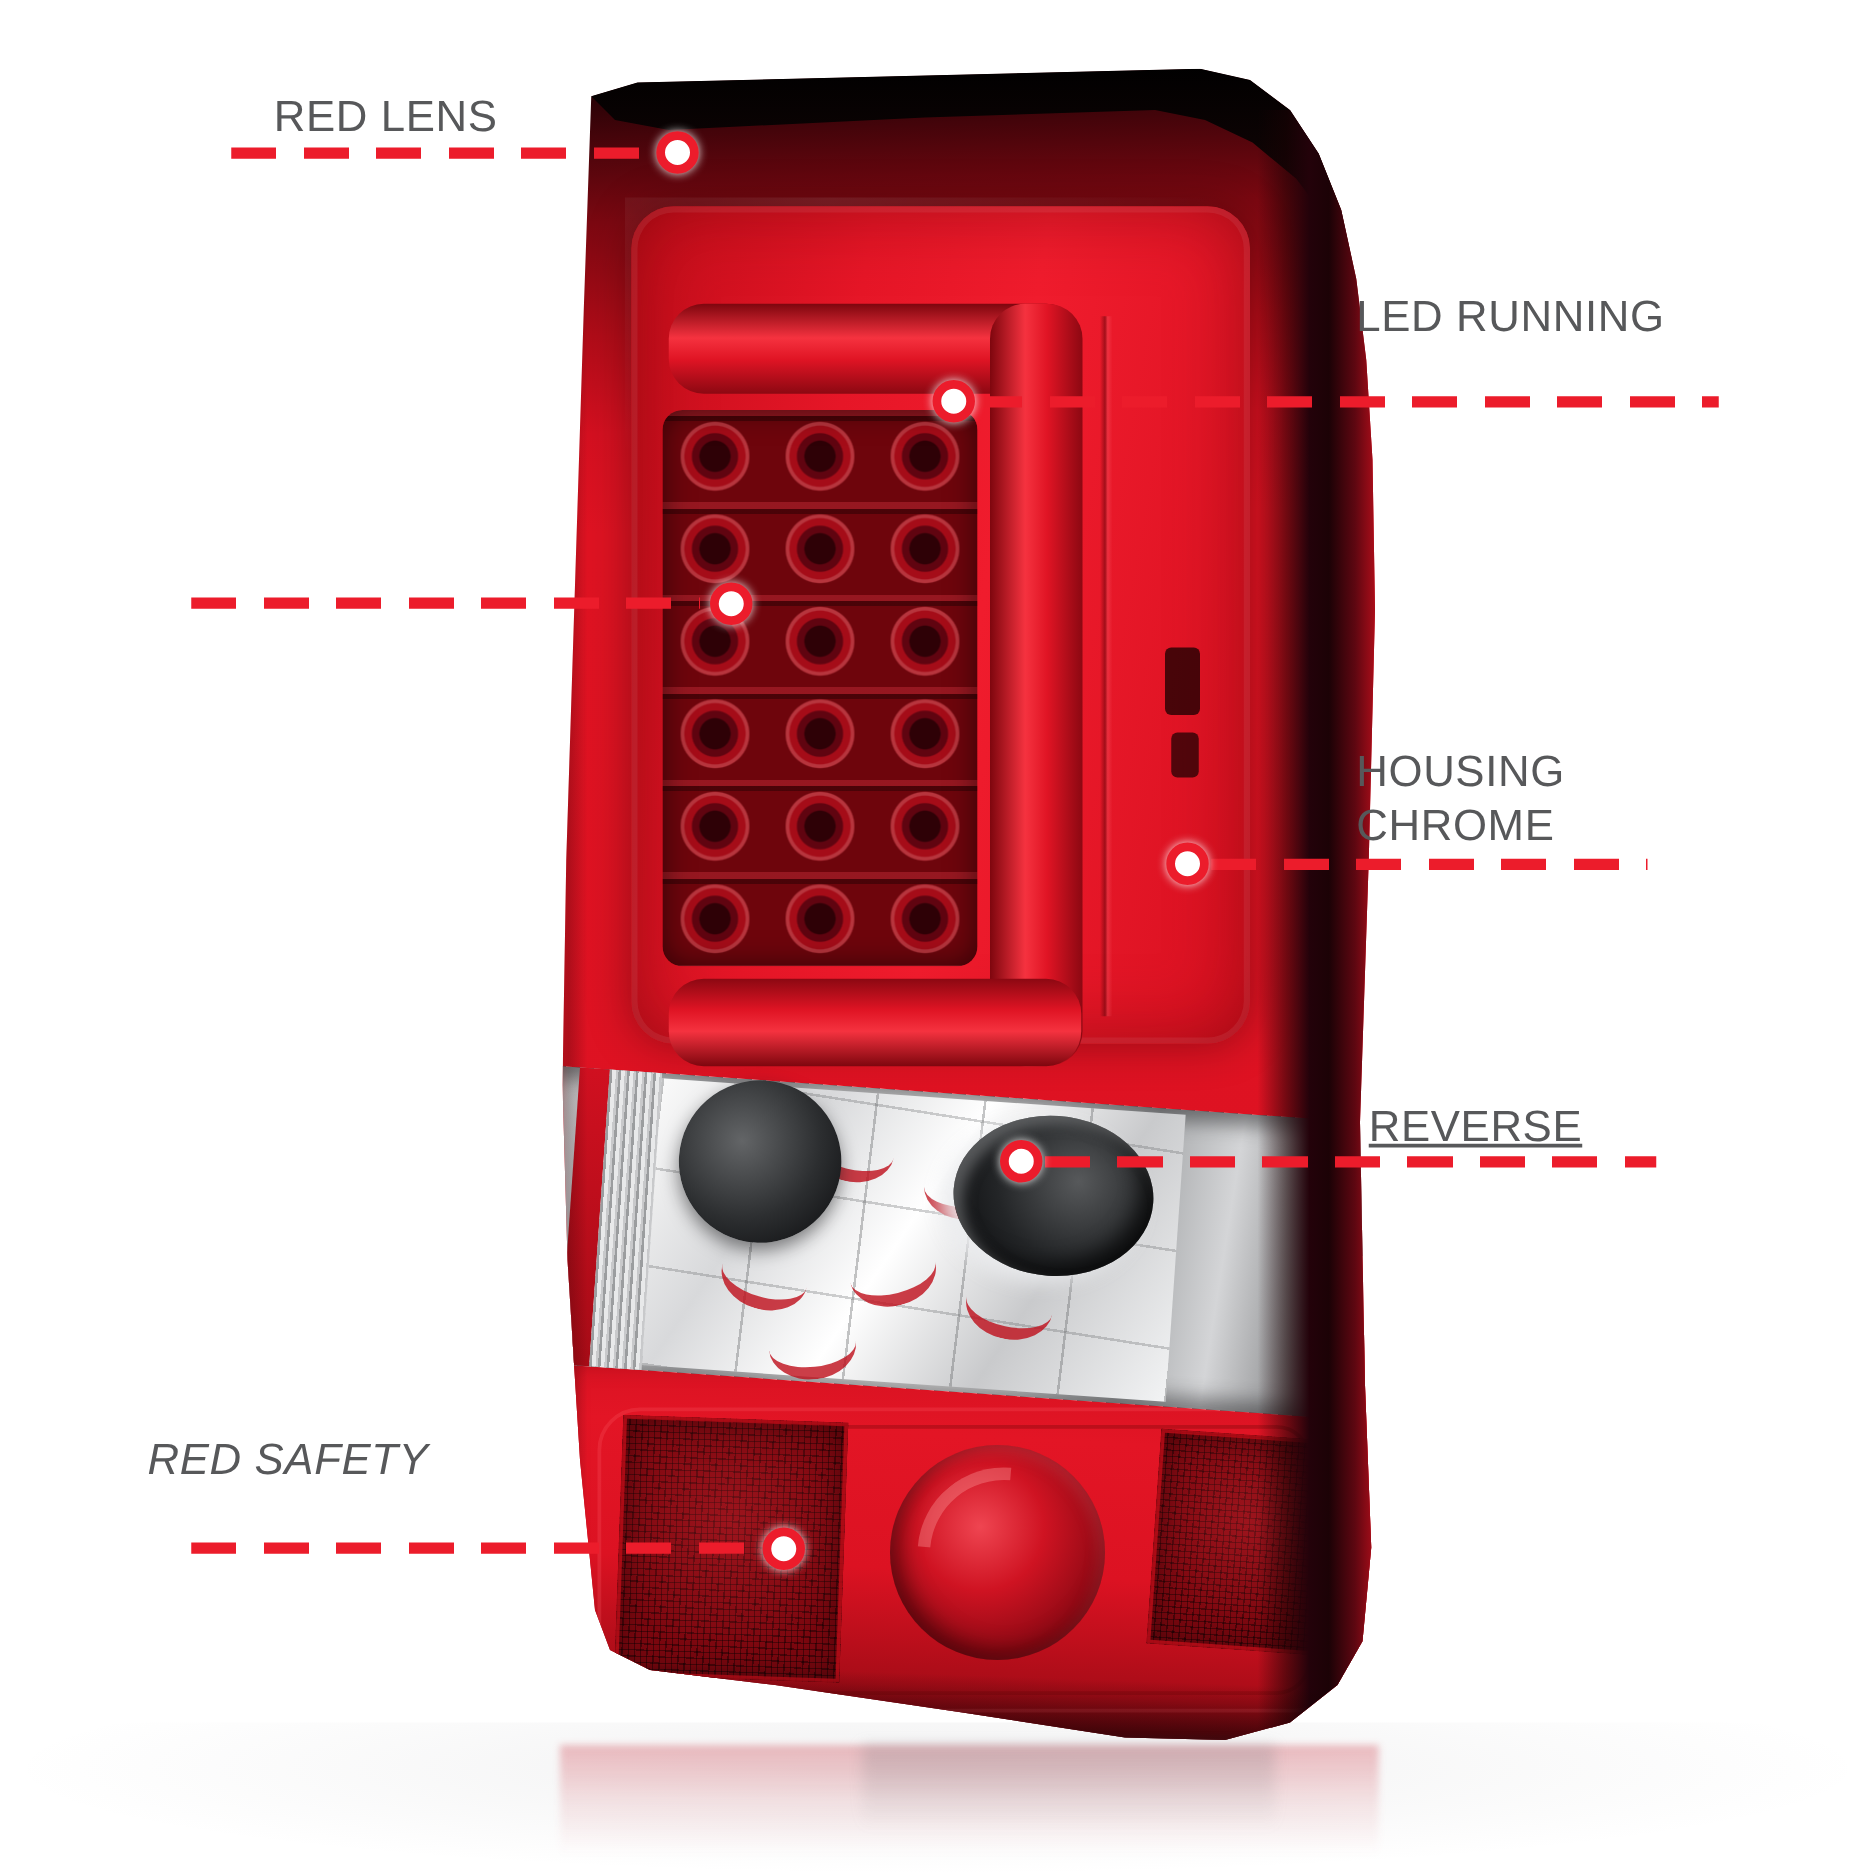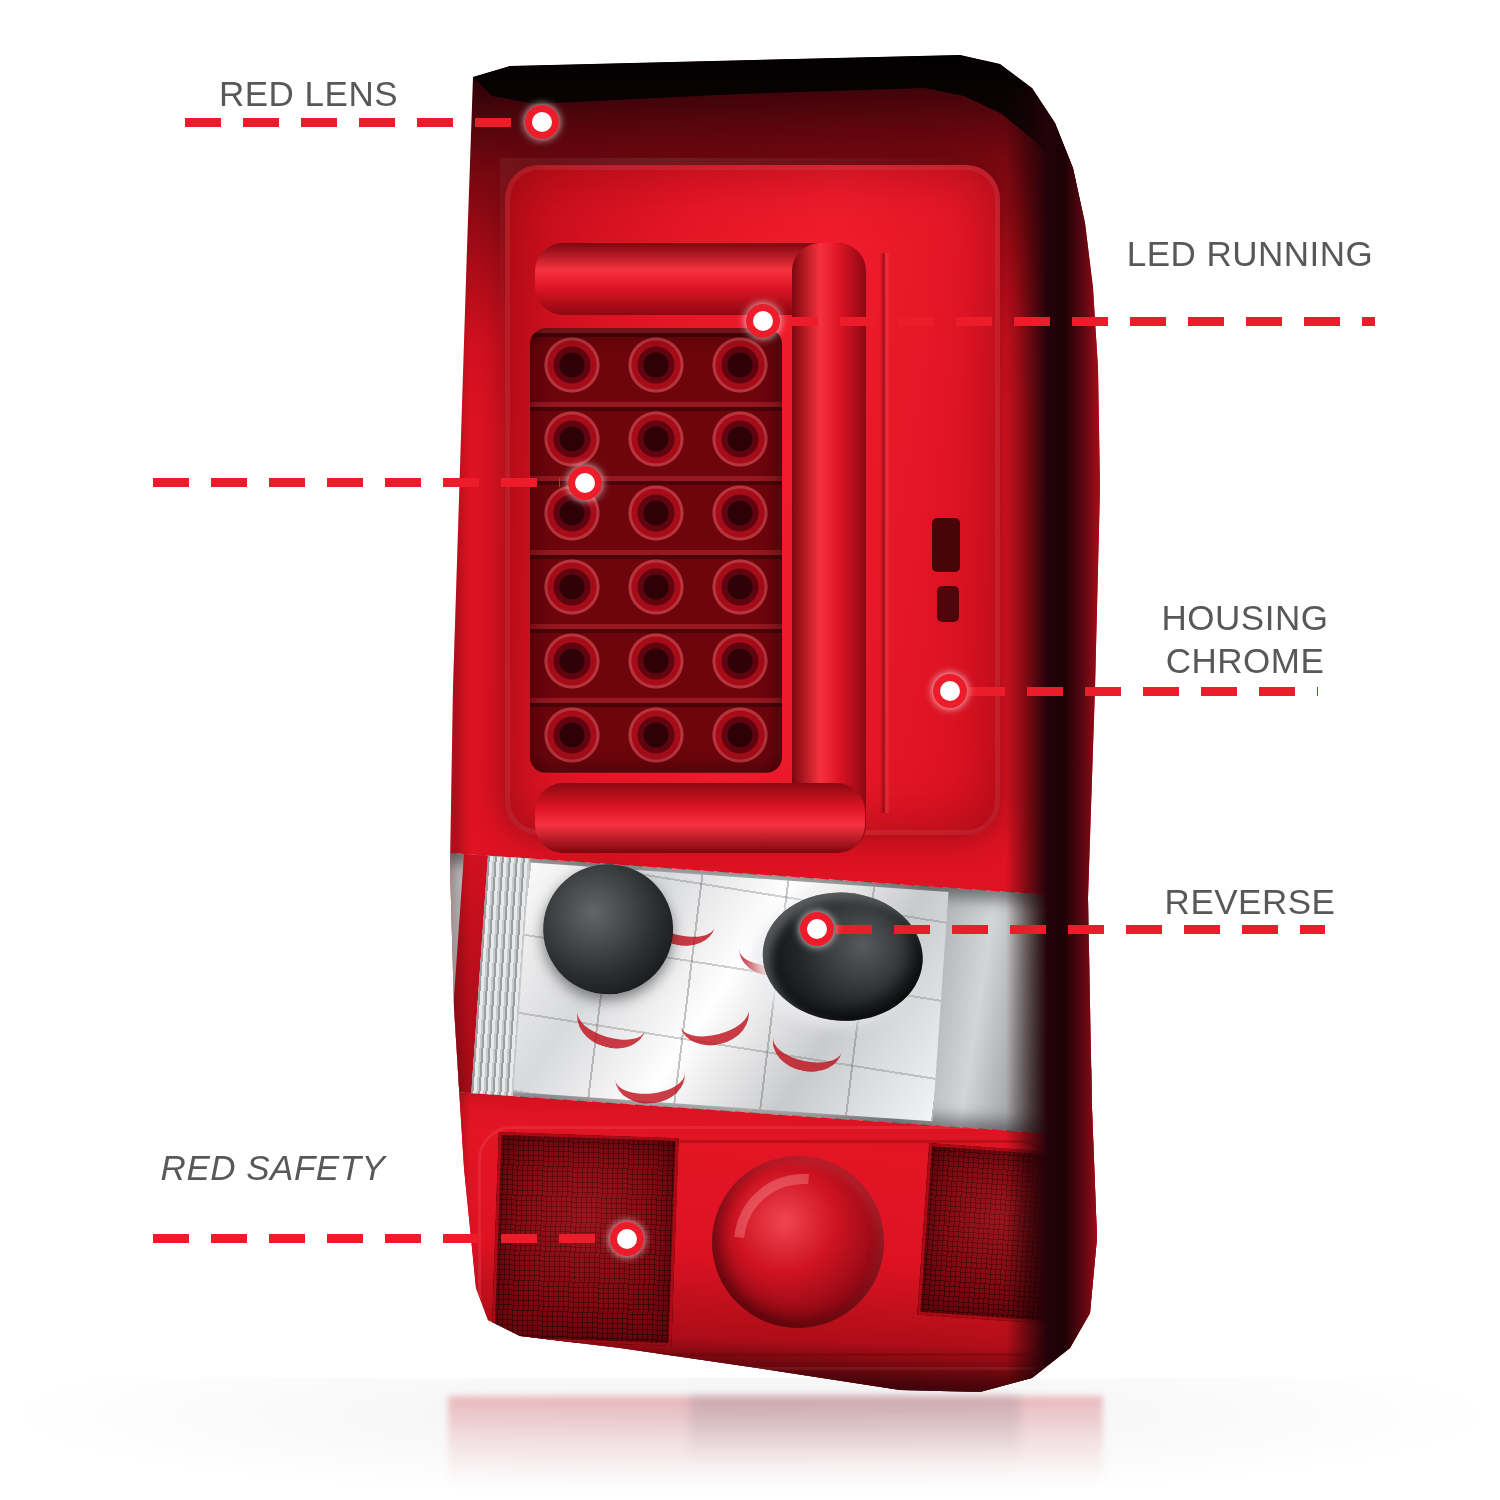--- a/index.html
+++ b/index.html
@@ -101,21 +101,21 @@
   .floor{left:0;top:1378px;width:1500px;height:122px;
     background:radial-gradient(ellipse at 50% 30%,rgba(120,120,125,.10),transparent 70%);}
   .reflection{left:448px;top:1396px;width:655px;height:104px;filter:blur(3px);
     background:linear-gradient(180deg,rgba(200,40,55,.30),rgba(200,40,55,.10) 45%,rgba(200,40,55,0) 85%);}
   .reflection-chrome{left:690px;top:1396px;width:330px;height:84px;filter:blur(5px);
     background:linear-gradient(180deg,rgba(130,130,135,.28),transparent 80%);}
 
   
   .callout-label{position:absolute;color:#57585a;font-size:35px;line-height:43px;
     letter-spacing:.5px;font-weight:400;}
-  .center{text-align:center;}
+  .center{text-align:left;}
   .dash{position:absolute;height:9px;
     background:repeating-linear-gradient(90deg,#ec1c2b 0 36px,rgba(0,0,0,0) 36px 58px);}
   .dot{position:absolute;width:20px;height:20px;border:7px solid #ec1c2b;background:#fff;
     border-radius:50%;box-shadow:0 0 8px rgba(255,255,255,.9);}
 </style>
 </head>
 <body>
 
 <div class="canvas">
 
@@ -182,21 +182,21 @@
   <div class="dash" style="left:153px;top:478px;width:407px;"></div>
   <div class="dot" style="left:568px;top:466px;"></div>
 
   <div class="callout-label center" style="left:1085px;top:596px;width:320px;">
     <div>HOUSING</div>
     <div>CHROME</div>
   </div>
   <div class="dash" style="left:969px;top:687px;width:349px;"></div>
   <div class="dot" style="left:933px;top:674px;"></div>
 
-  <div class="callout-label center" style="left:1095px;top:880px;width:310px;">REVERSE</div>
+  <div class="callout-label center" style="left:1095px;top:880px;width:310px;text-decoration:underline;">REVERSE</div>
   <div class="dash" style="left:836px;top:925px;width:489px;"></div>
   <div class="dot" style="left:800px;top:912px;"></div>
 
   <div class="callout-label center" style="left:118px;top:1146px;width:310px;font-style:italic;">
     <div>RED SAFETY</div>
   </div>
   <div class="dash" style="left:153px;top:1234px;width:449px;"></div>
   <div class="dot" style="left:610px;top:1222px;"></div>
 
 </div>

